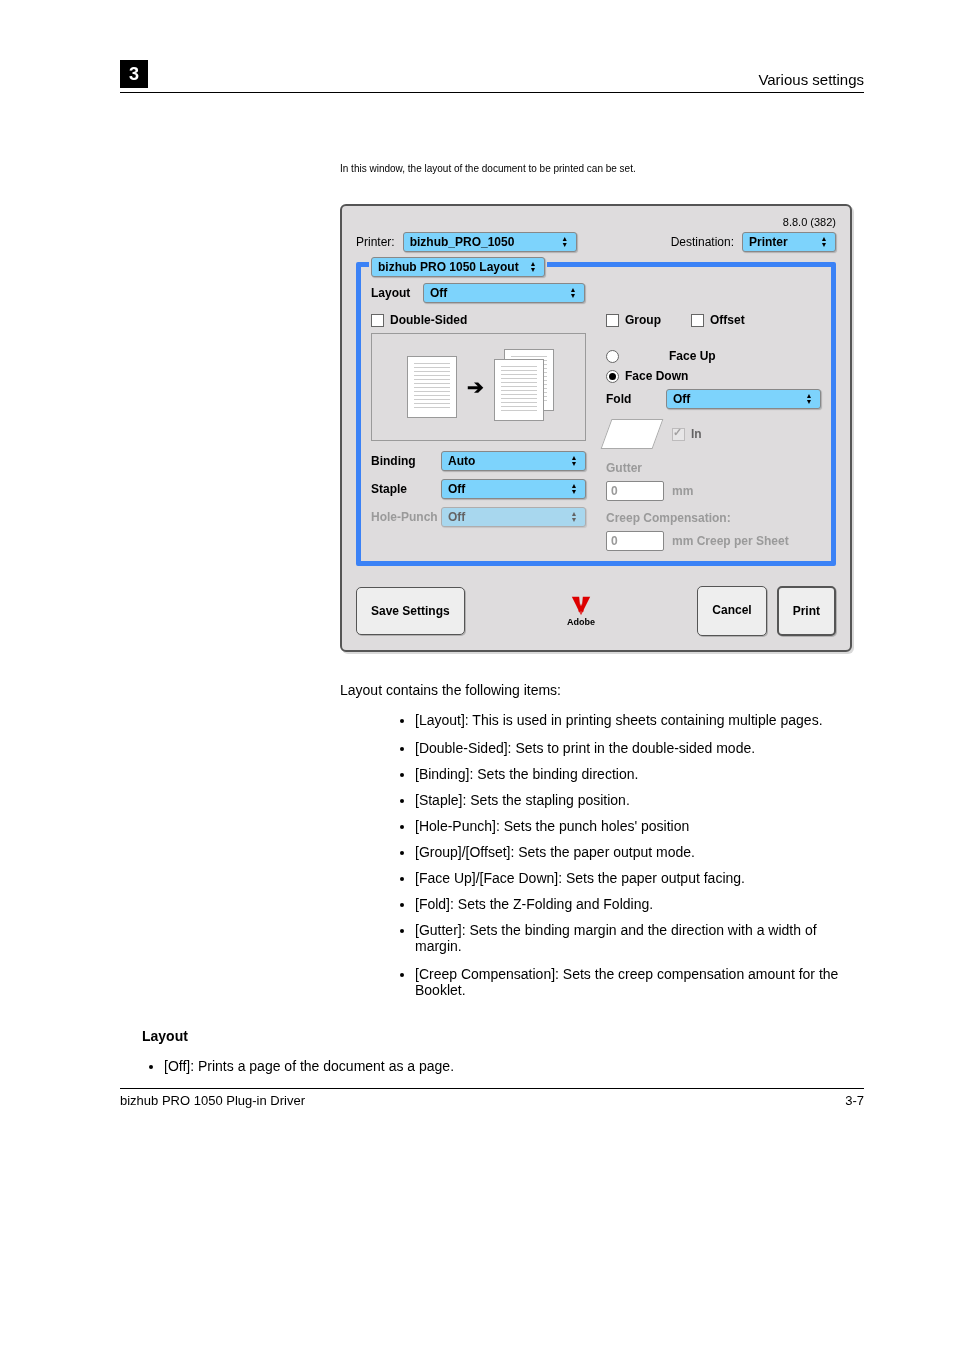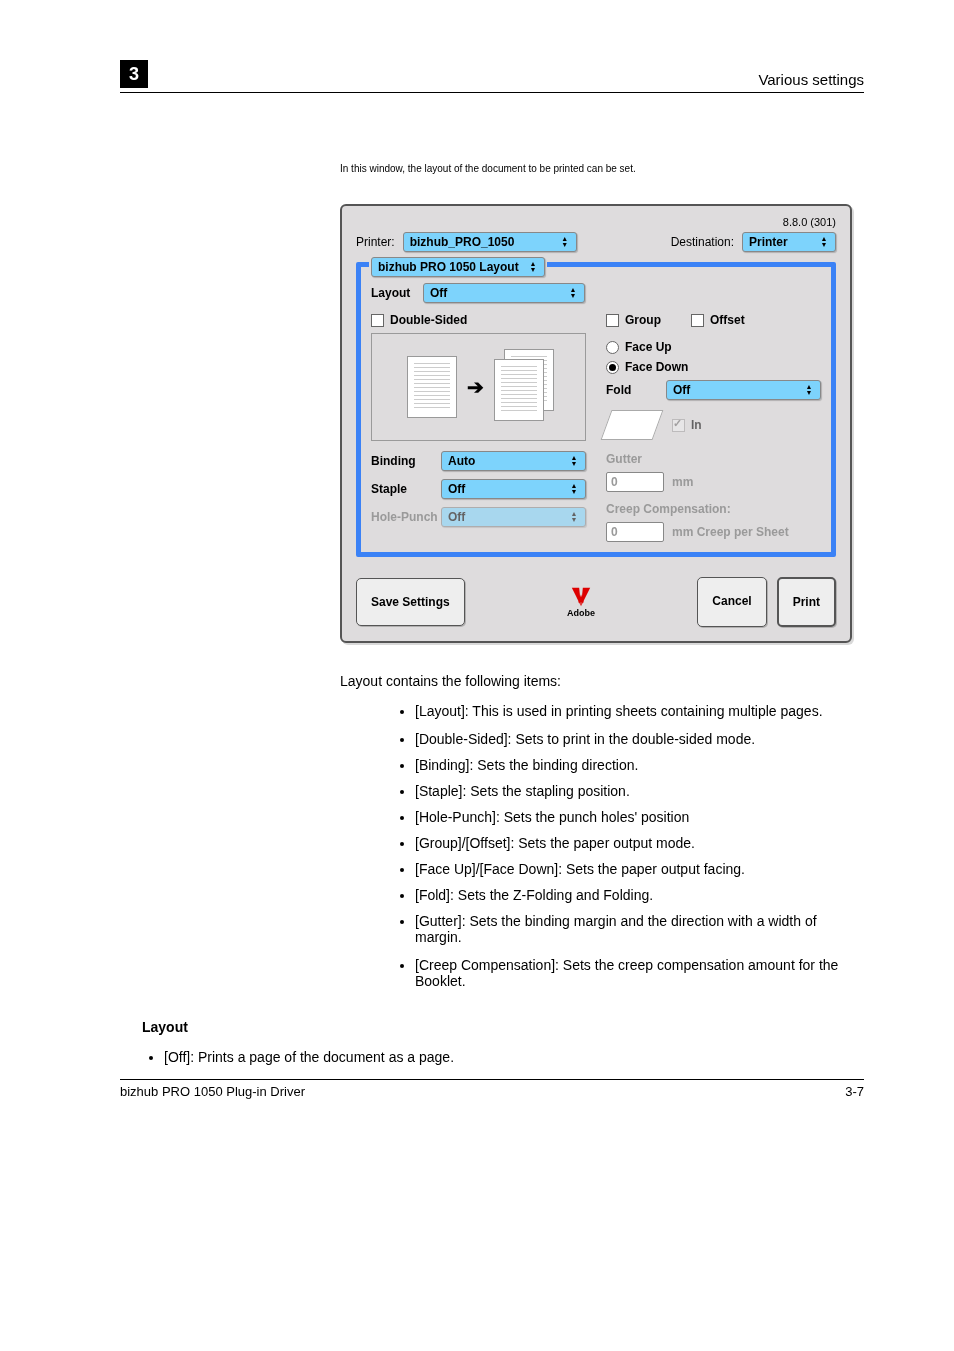--- a/index.html
+++ b/index.html
@@ -246,21 +246,21 @@
 <div class="page">
 
   <div class="header-row">
     <div class="chapter-num">3</div>
     <div class="header-title">Various settings</div>
   </div>
 
   <div class="intro-text">In this window, the layout of the document to be printed can be set.</div>
 
   <div class="dialog">
-    <div class="version">8.8.0 (301)</div>
+    <div class="version">8.8.0 (382)</div>
 
     <div class="dlg-row1">
       <div style="display:flex;align-items:center;gap:8px;">
         <span class="lbl">Printer:</span>
         <span class="select" style="width:160px;">
           <span>bizhub_PRO_1050</span>
           <span class="arrows">▲<br>▼</span>
         </span>
       </div>
       <div style="display:flex;align-items:center;gap:8px;">
@@ -335,21 +335,21 @@
             <div class="cb-row">
               <span class="checkbox"></span>
               <span>Group</span>
             </div>
             <div class="cb-row">
               <span class="checkbox"></span>
               <span>Offset</span>
             </div>
           </div>
 
-          <div class="cb-row" style="margin-top:7px;">
+          <div class="cb-row" style="margin-top:16px;gap:44px;">
             <span class="radio"></span>
             <span>Face Up</span>
           </div>
           <div class="cb-row">
             <span class="radio selected"></span>
             <span>Face Down</span>
           </div>
 
           <div class="fold-row">
             <span class="lbl">Fold</span>

